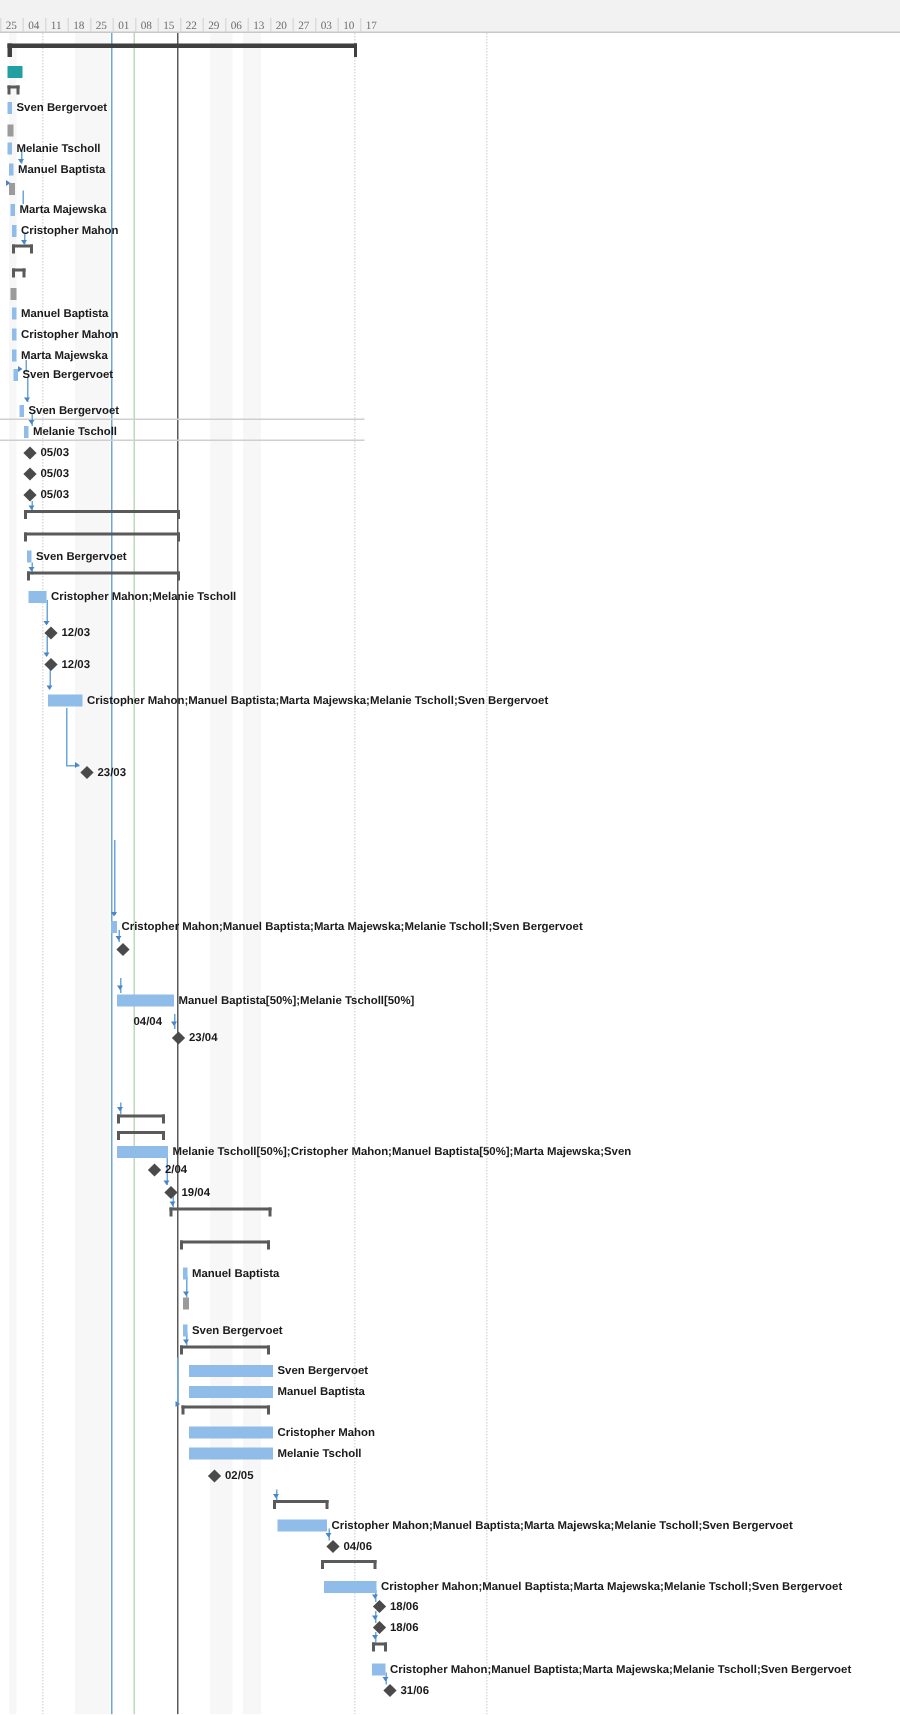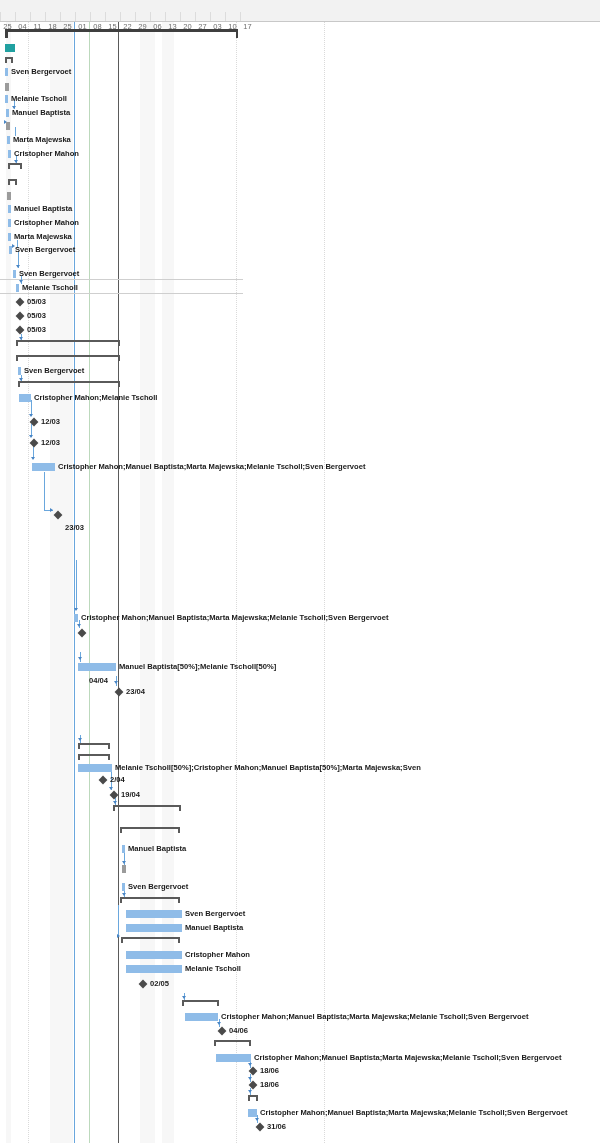--- a/index.html
+++ b/index.html
@@ -6,22 +6,22 @@
   body{font-family:"Liberation Sans",sans-serif;}
   #chart{position:relative;width:600px;height:1143px;overflow:hidden;background:#fff;}
 
   
   .hdr{position:absolute;left:0;top:0;width:600px;height:22px;background:#f2f2f2;}
   .hdr-months{position:absolute;left:0;top:0;height:11px;width:600px;}
   .hdr-days{position:absolute;left:0;top:11px;height:11px;width:600px;}
   .mlab{position:absolute;top:0;height:11px;line-height:11px;font-size:7.5px;color:#7a7a7a;
         text-align:center;white-space:nowrap;}
   .msep{position:absolute;top:0;width:1px;height:11px;background:#dcdcdc;}
-  .dlab{position:absolute;top:10px;height:11px;line-height:11px;font-size:7.5px;color:#6e6e6e;
-        text-align:center;white-space:nowrap;width:15px;}
+  .dlab{position:absolute;top:0;height:11px;line-height:11px;font-size:7.5px;color:#6e6e6e;
+        text-align:center;white-space:nowrap;width:15px;font-family:Liberation Serif, serif;}
   .dsep{position:absolute;top:1px;width:1px;height:9px;background:#dcdcdc;}
   .hdr-base{position:absolute;left:0;top:21px;width:600px;height:1px;background:#c8c8c8;}
 
   
   .band{position:absolute;top:22px;height:1121px;background:#f7f7f7;}
   .vline{position:absolute;top:22px;height:1121px;width:1px;}
   .vdot{position:absolute;top:22px;height:1121px;width:0;border-left:1px dotted #dadada;}
 
   
   .rowline{position:absolute;height:1px;background:#cfcfcf;}
@@ -247,21 +247,21 @@
       </div>
       <div class="bar" style="left: 19px; top: 394px; width: 12px;"></div>
       <div class="lbl" style="left: 34px; top: 393px;">Cristopher Mahon;Melanie Tscholl</div>
       <div class="mstone" style="left: 30px; top: 418px;"></div>
       <div class="lbl" style="left: 41px; top: 417px;">12/03</div>
       <div class="mstone" style="left: 30px; top: 439px;"></div>
       <div class="lbl" style="left: 41px; top: 438px;">12/03</div>
       <div class="bar" style="left: 32px; top: 463px; width: 23px;"></div>
       <div class="lbl" style="left: 58px; top: 462px;">Cristopher Mahon;Manuel Baptista;Marta Majewska;Melanie Tscholl;Sven Bergervoet</div>
       <div class="mstone" style="left: 54px; top: 511px;"></div>
-      <div class="lbl" style="left: 65px; top: 510px; margin-top: 13px;">23/03</div>
+      <div class="lbl" style="left: 65px; top: 510px;">23/03</div>
       <div class="bar" style="left: 74px; top: 614px; width: 4px;"></div>
       <div class="lbl" style="left: 81px; top: 613px;">Cristopher Mahon;Manuel Baptista;Marta Majewska;Melanie Tscholl;Sven Bergervoet</div>
       <div class="mstone" style="left: 78px; top: 629px;"></div>
       <div class="lbl" style="left: 89px; top: 628px; margin-top: 48px;">04/04</div>
       <div class="bar" style="left: 78px; top: 663px; width: 38px;"></div>
       <div class="lbl" style="left: 119px; top: 662px;">Manuel Baptista[50%];Melanie Tscholl[50%]</div>
       <div class="mstone" style="left: 115px; top: 688px;"></div>
       <div class="lbl" style="left: 126px; top: 687px;">23/04</div>
       <div class="summary" style="left: 78px; top: 743px; width: 32px;">
         <div class="sbody"></div>

